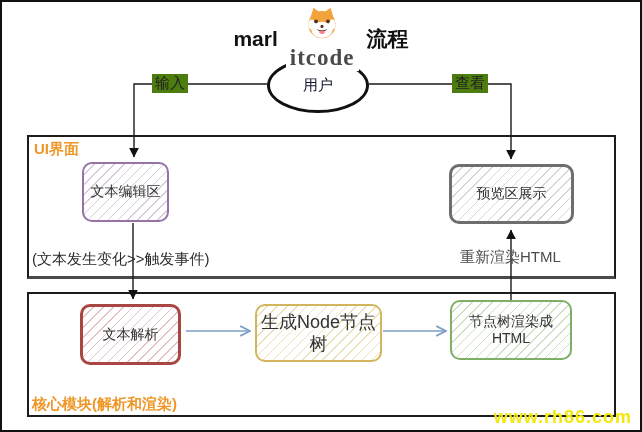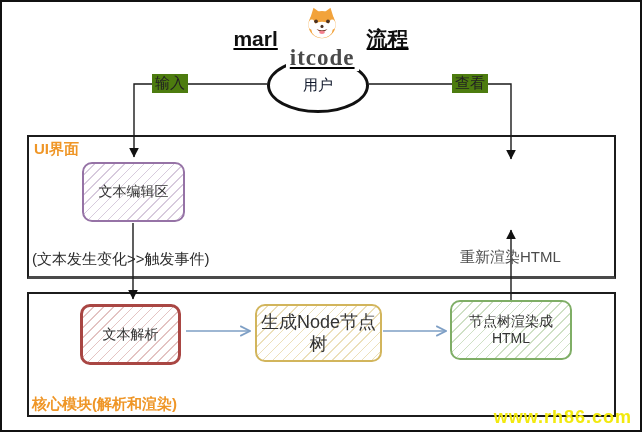--- a/index.html
+++ b/index.html
@@ -8,21 +8,20 @@
     background:#fff; border:2px solid #111; box-sizing:border-box;
     overflow:hidden;
     font-family:"Liberation Sans","DejaVu Sans",sans-serif;
   }
 
   
   .title-row {
     position:absolute; top:4px; left:0; right:0;
     display:flex; align-items:center; justify-content:center; gap:8px;
     z-index:6;
-    text-decoration:underline;
   }
   .title-text { font-size:21px; font-weight:bold; color:#111; }
   .logo { display:inline-flex; align-items:center; gap:5px; background:#fff; padding:0 4px;flex-direction:column; }
   .logo-text {
     font-family:"Liberation Serif","DejaVu Serif",serif;
     font-size:23px; font-weight:600; color:#4a4a4a; letter-spacing:1px;
   }
   .shiba { width:34px; height:34px; }
 
   
@@ -37,21 +36,21 @@
   .wires { position:absolute; left:0; top:0; z-index:2; pointer-events:none; }
 
   
   .node {
     position:absolute; z-index:3; box-sizing:border-box;
     border-radius:10px; background-color:#fff;
     display:flex; align-items:center; justify-content:center;
     text-align:center; font-size:14px; color:#333; line-height:1.25;
   }
   .node.editor {
-    left:80px; top:160px; width:103px; height:60px;
+    left:80px; top:160px; width:87px; height:60px;
     border:2.5px solid #9673a6;
     background-image:repeating-linear-gradient(135deg, rgba(150,117,166,.38) 0, rgba(150,117,166,.38) 1px, transparent 1px, transparent 7px);
   }
   .node.preview {
     left:447px; top:162px; width:125px; height:60px;
     border:3px solid #6e6e6e;
     background-image:repeating-linear-gradient(135deg, rgba(110,110,110,.28) 0, rgba(110,110,110,.28) 1px, transparent 1px, transparent 7px);
   }
   .node.parser {
     left:78px; top:302px; width:101px; height:61px;
@@ -127,20 +126,23 @@
   </svg>
 
   <div class="user-ellipse">
     <span>用户</span>
   </div>
 
   <div class="node editor">
     <span>文本编辑区</span>
   </div>
 
+  <div class="node preview">
+    <span>预览区展示</span>
+  </div>
 
   <div class="node parser">
     <span>文本解析</span>
   </div>
 
   <div class="node tree">
     <span>生成Node节点树</span>
   </div>
 
   <div class="node render">

